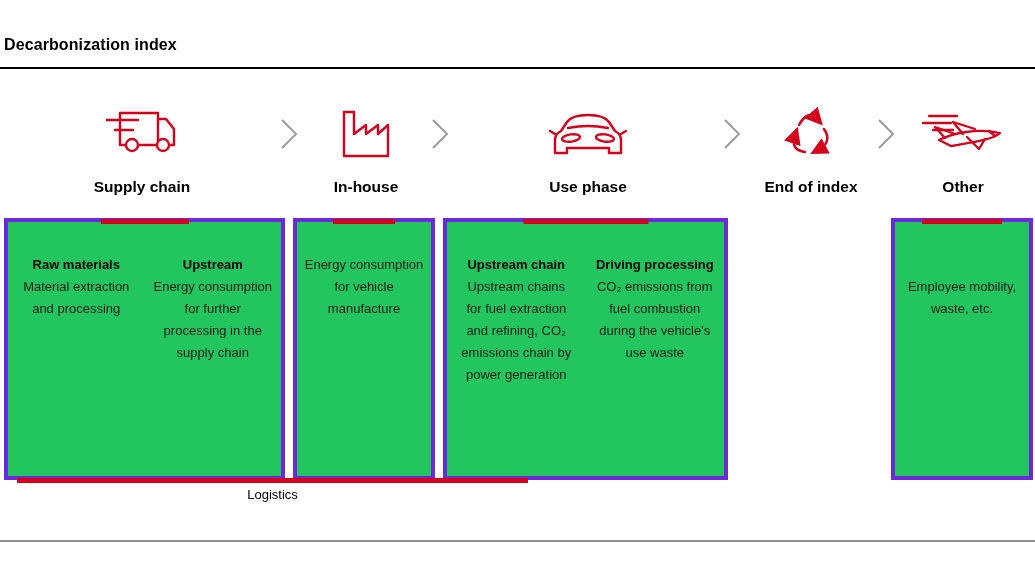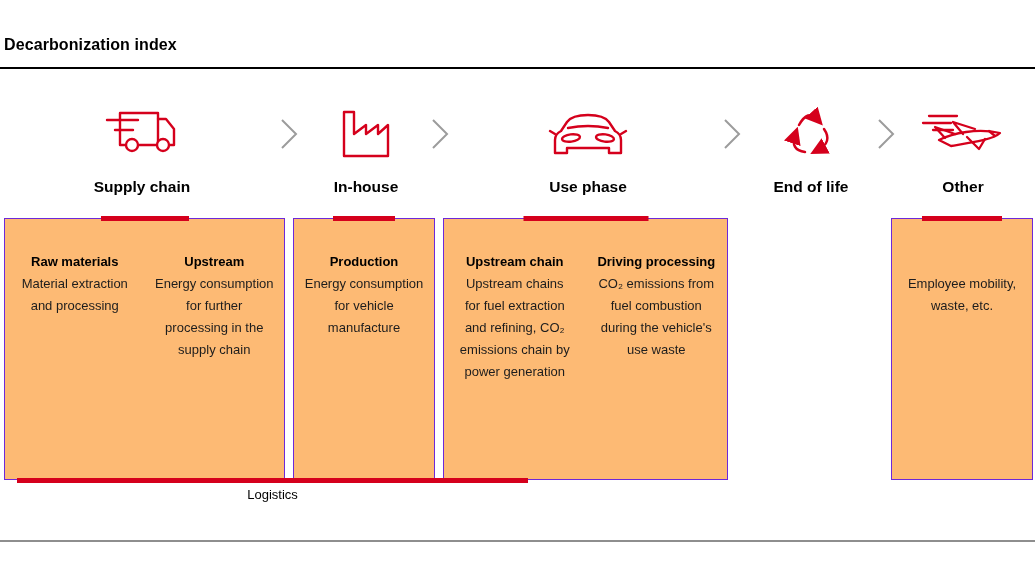--- a/index.html
+++ b/index.html
@@ -53,22 +53,22 @@
     white-space: nowrap;
   }
   .chev {
     position: absolute;
     top: 117px;
   }
   .box {
     position: absolute;
     top: 218px;
     height: 262px;
-    border: 1px solid #6d28d9;
-    background: #fdba74;
+    border: 4px solid #6d28d9;
+    background: #22c55e;
   }
   .box-bar {
     position: absolute;
     top: -3px;
     left: 50%;
     transform: translateX(-50%);
     height: 5px;
     background: #d5001c;
     z-index: 3;
   }
@@ -181,21 +181,21 @@
         <defs>
           <marker id="ah" markerWidth="7" markerHeight="7" refX="3.5" refY="3.5" orient="auto">
             <path d="M0 0 L7 3.5 L0 7 Z" fill="#d5001c" stroke="none"></path>
           </marker>
         </defs>
         <path d="M17 20 Q26 4 35 14" marker-end="url(#ah)"></path>
         <path d="M23 47 Q8 45 13 30" marker-end="url(#ah)"></path>
         <path d="M42 24 Q51 37 36 45" marker-end="url(#ah)"></path>
       </svg>
     </div>
-    <div class="stage-label">End of life</div>
+    <div class="stage-label">End of index</div>
   </div>
 
   <div class="chev" style="left:875px;">
     <svg width="22" height="34" viewBox="0 0 22 34" fill="none" stroke="#9c9c9c" stroke-width="2">
       <polyline points="4,3 18,17 4,31"></polyline>
     </svg>
   </div>
 
   <div class="stage" style="left:893px; width:140px;">
     <div class="icon-slot">
@@ -226,21 +226,20 @@
 processing in the
 supply chain</div>
       </div>
     </div>
   </div>
 
   <div class="box" style="left:293px; width:142px;">
     <div class="box-bar" style="width:62px;"></div>
     <div class="box-cols">
       <div class="box-col">
-        <div class="box-heading">Production</div>
         <div class="box-body">Energy consumption
 for vehicle
 manufacture</div>
       </div>
     </div>
   </div>
 
   <div class="box" style="left:443px; width:285px;">
     <div class="box-bar" style="width:125px;"></div>
     <div class="box-cols">

